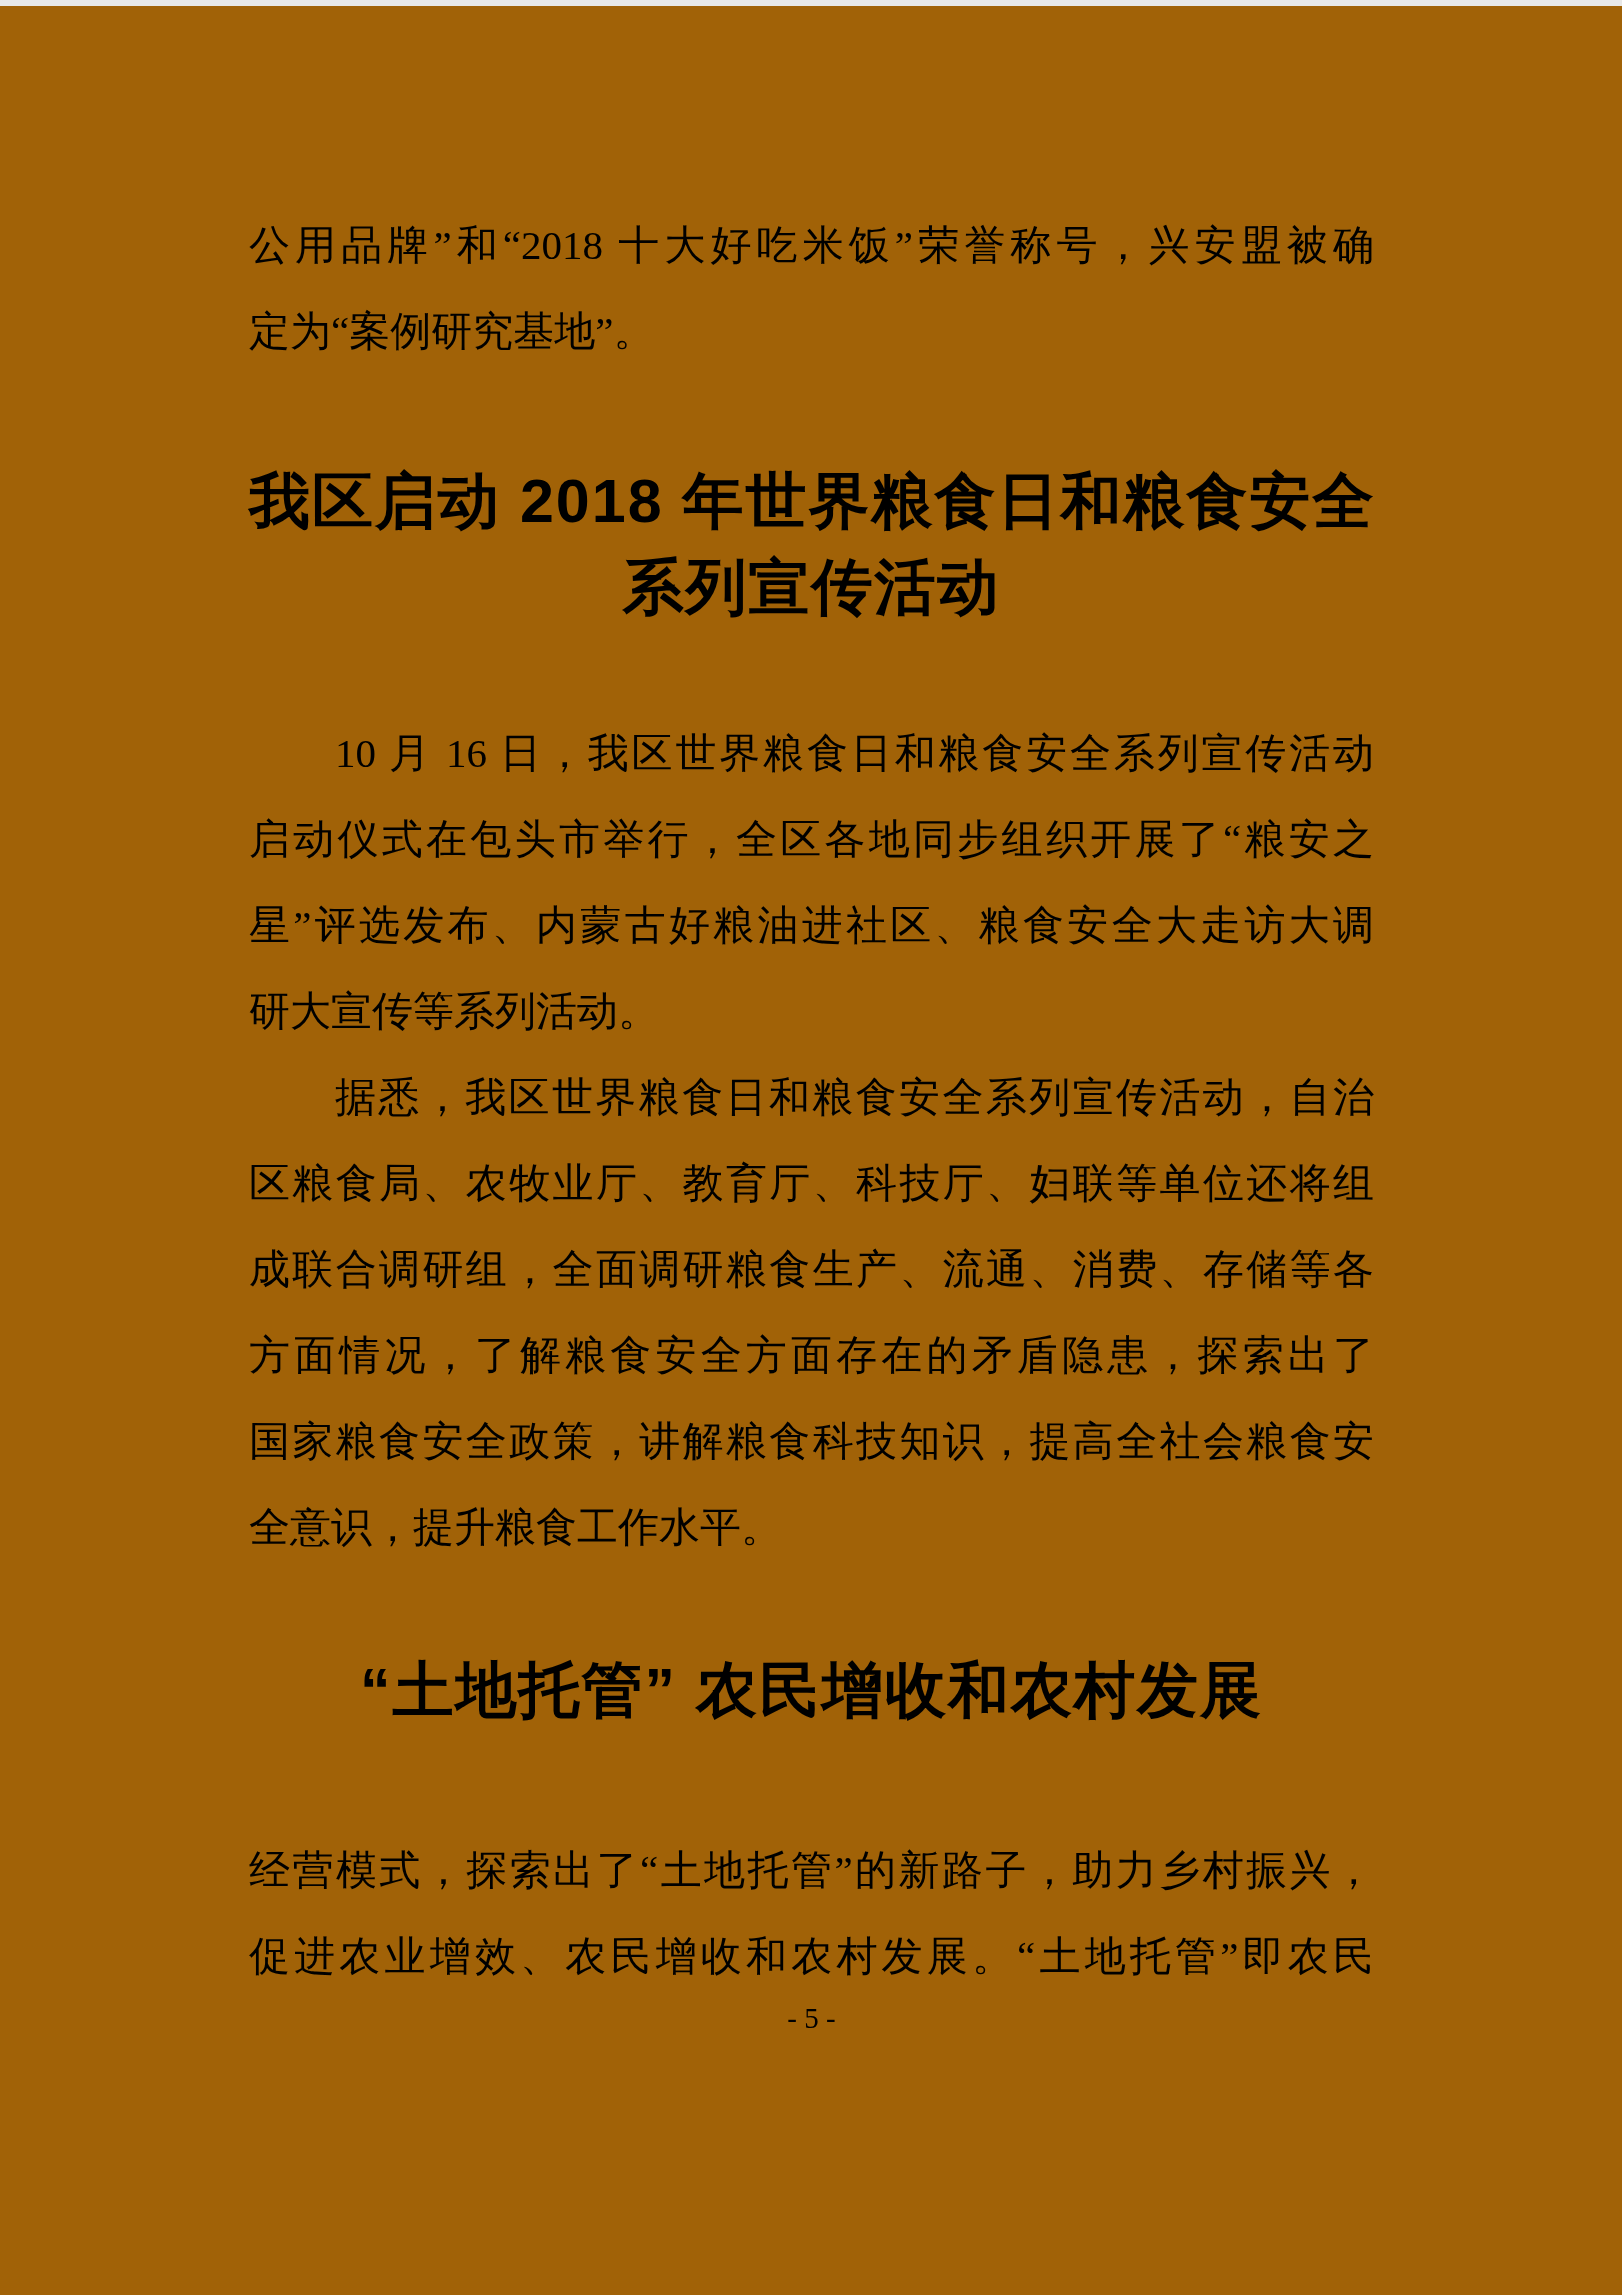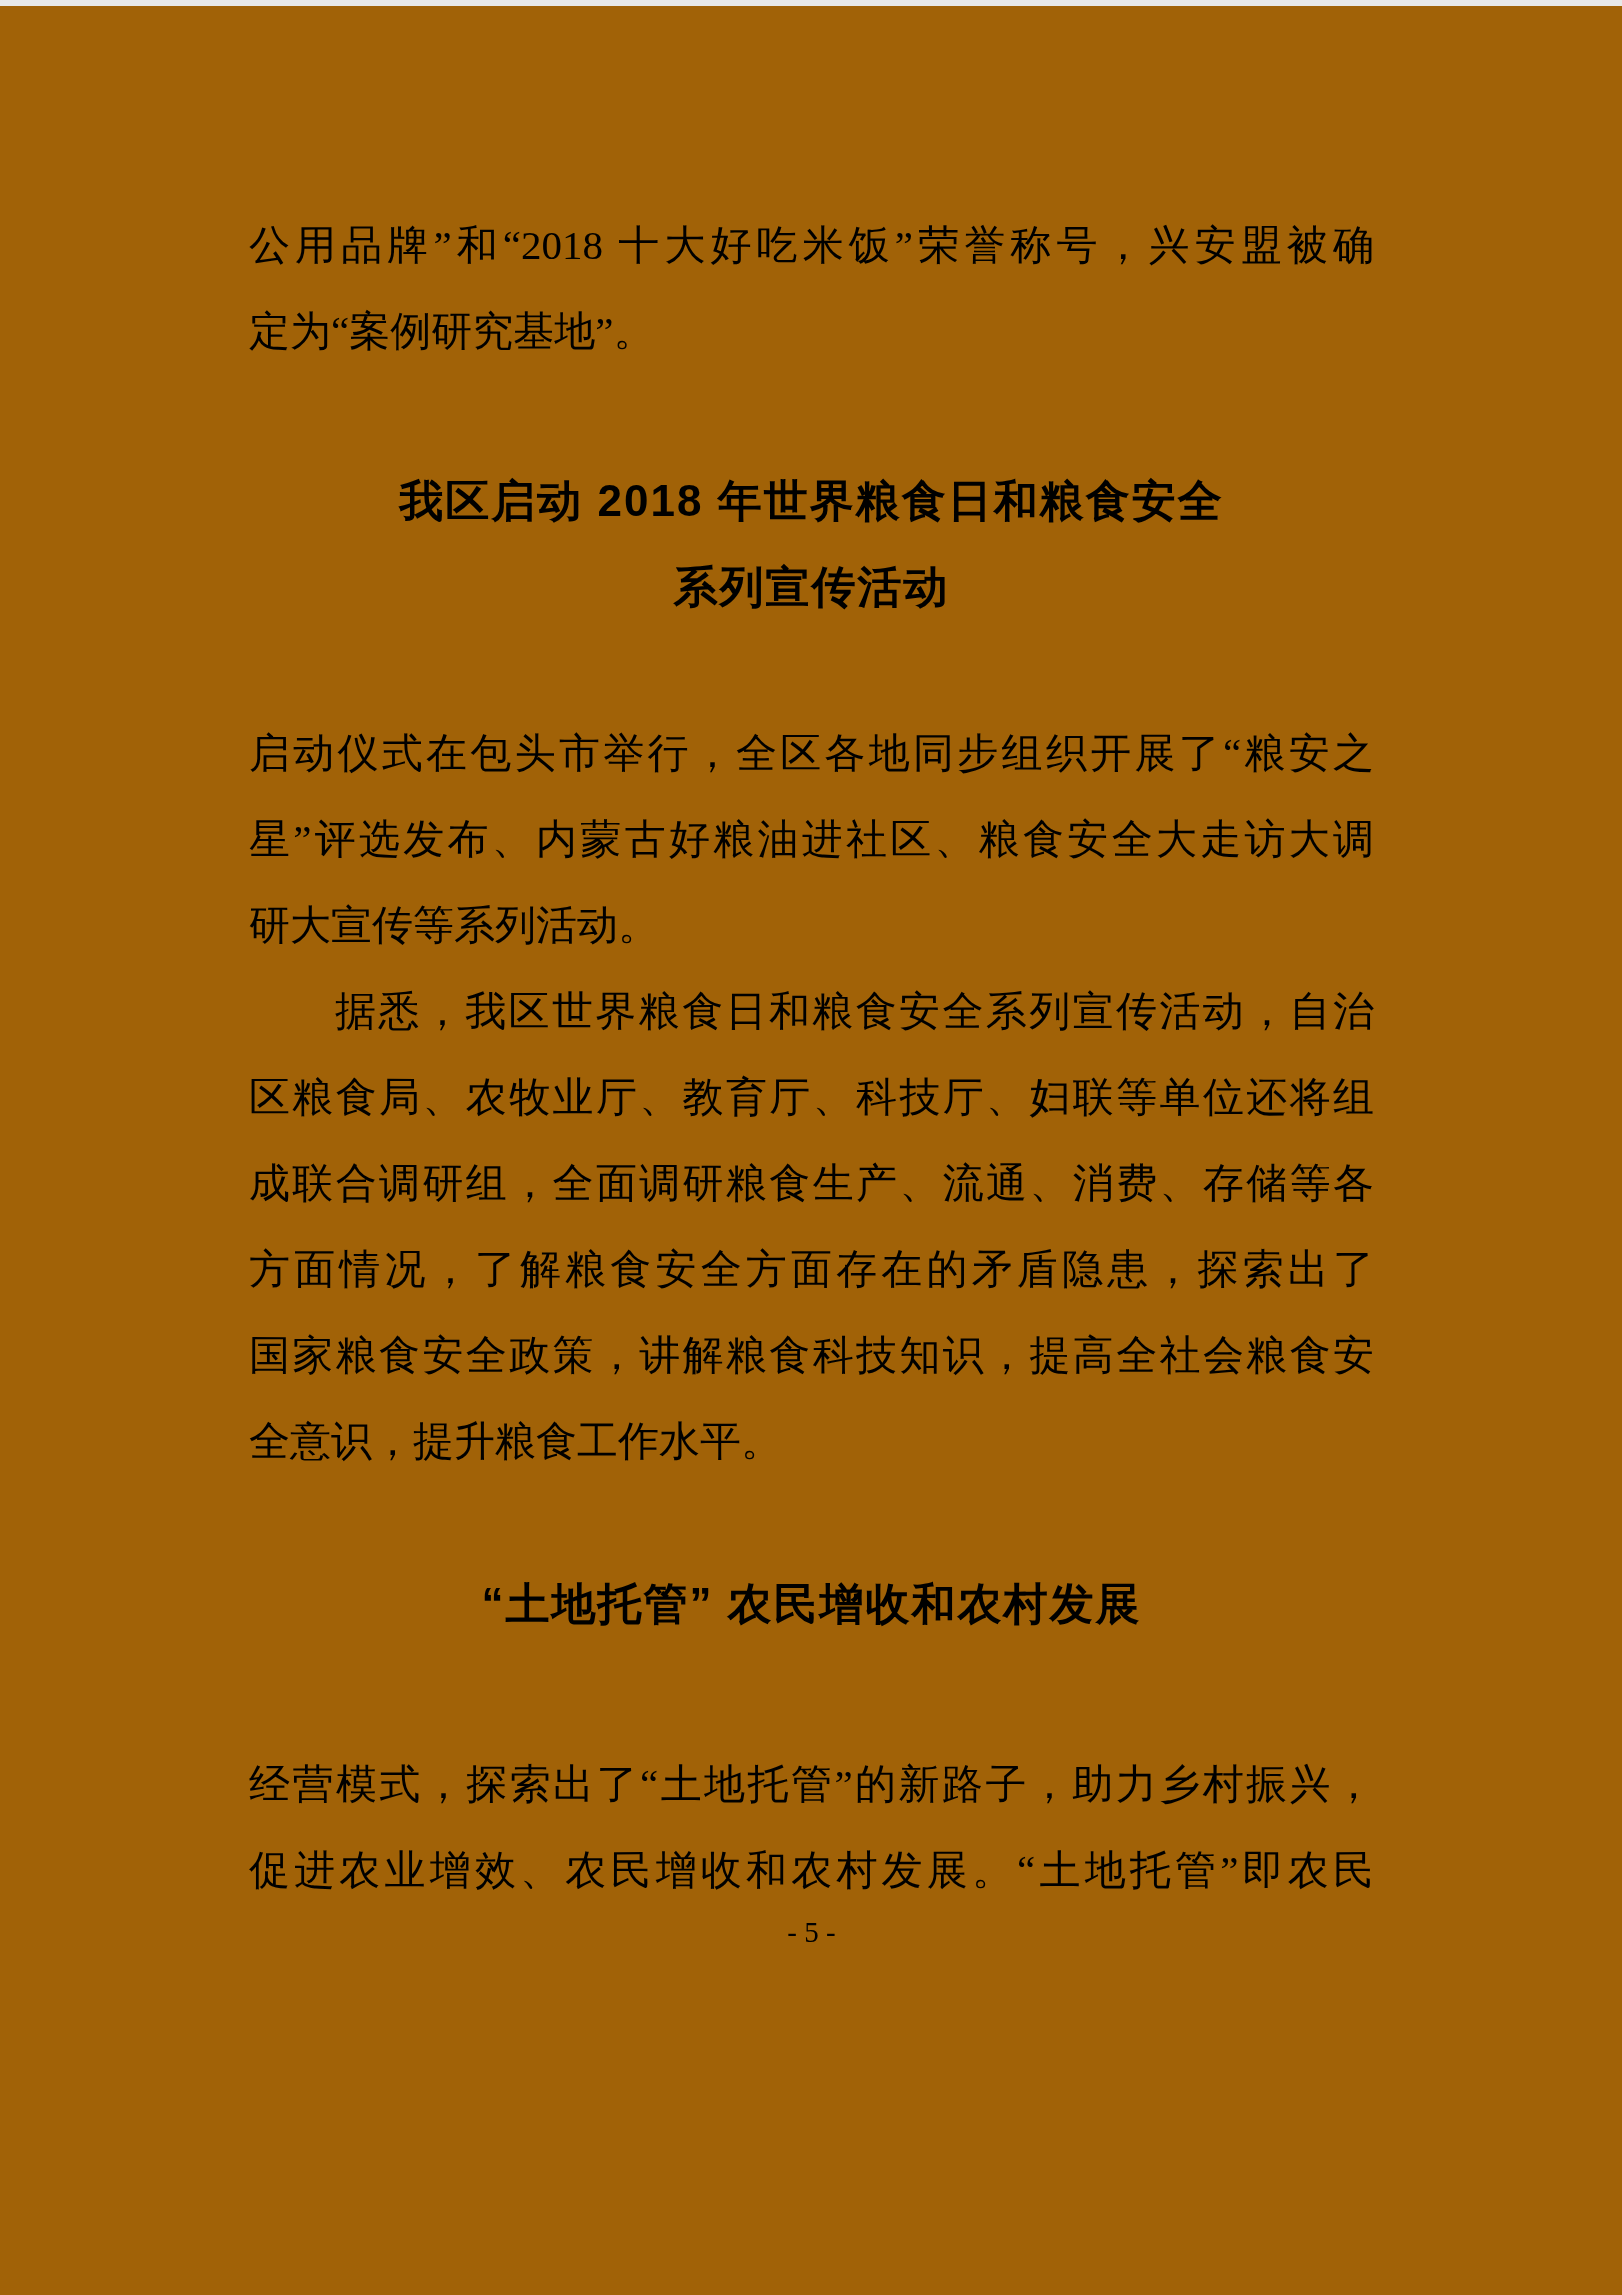--- a/index.html
+++ b/index.html
@@ -38,21 +38,21 @@
   .line.lastline {
     text-align-last: left;
   }
   .line.indent {
     text-indent: 86px;
   }
   
   .doc-title {
     font-family: "Liberation Sans", "DejaVu Sans", sans-serif;
     font-weight: 700;
-    font-size: 44px;
+    font-size: 61px;
     letter-spacing: 2px;
     margin: 0;
   }
   .title-line {
     display: block;
     height: 86px;
     line-height: 86px;
     text-align: center;
     text-align-last: center;
     white-space: nowrap;
@@ -80,20 +80,21 @@
     <span class="line">公用品牌”和“2018 十大好吃米饭”荣誉称号，兴安盟被确</span>
     <span class="line lastline">定为“案例研究基地”。</span>
   </div>
 
   <div class="doc-title title-a1">
     <span class="title-line">我区启动 2018 年世界粮食日和粮食安全</span>
     <span class="title-line">系列宣传活动</span>
   </div>
 
   <div class="body-para para-1">
+    <span class="line indent">10 月 16 日，我区世界粮食日和粮食安全系列宣传活动</span>
     <span class="line">启动仪式在包头市举行，全区各地同步组织开展了“粮安之</span>
     <span class="line">星”评选发布、内蒙古好粮油进社区、粮食安全大走访大调</span>
     <span class="line lastline">研大宣传等系列活动。</span>
   </div>
 
   <div class="body-para para-2">
     <span class="line indent">据悉，我区世界粮食日和粮食安全系列宣传活动，自治</span>
     <span class="line">区粮食局、农牧业厅、教育厅、科技厅、妇联等单位还将组</span>
     <span class="line">成联合调研组，全面调研粮食生产、流通、消费、存储等各</span>
     <span class="line">方面情况，了解粮食安全方面存在的矛盾隐患，探索出了</span>

